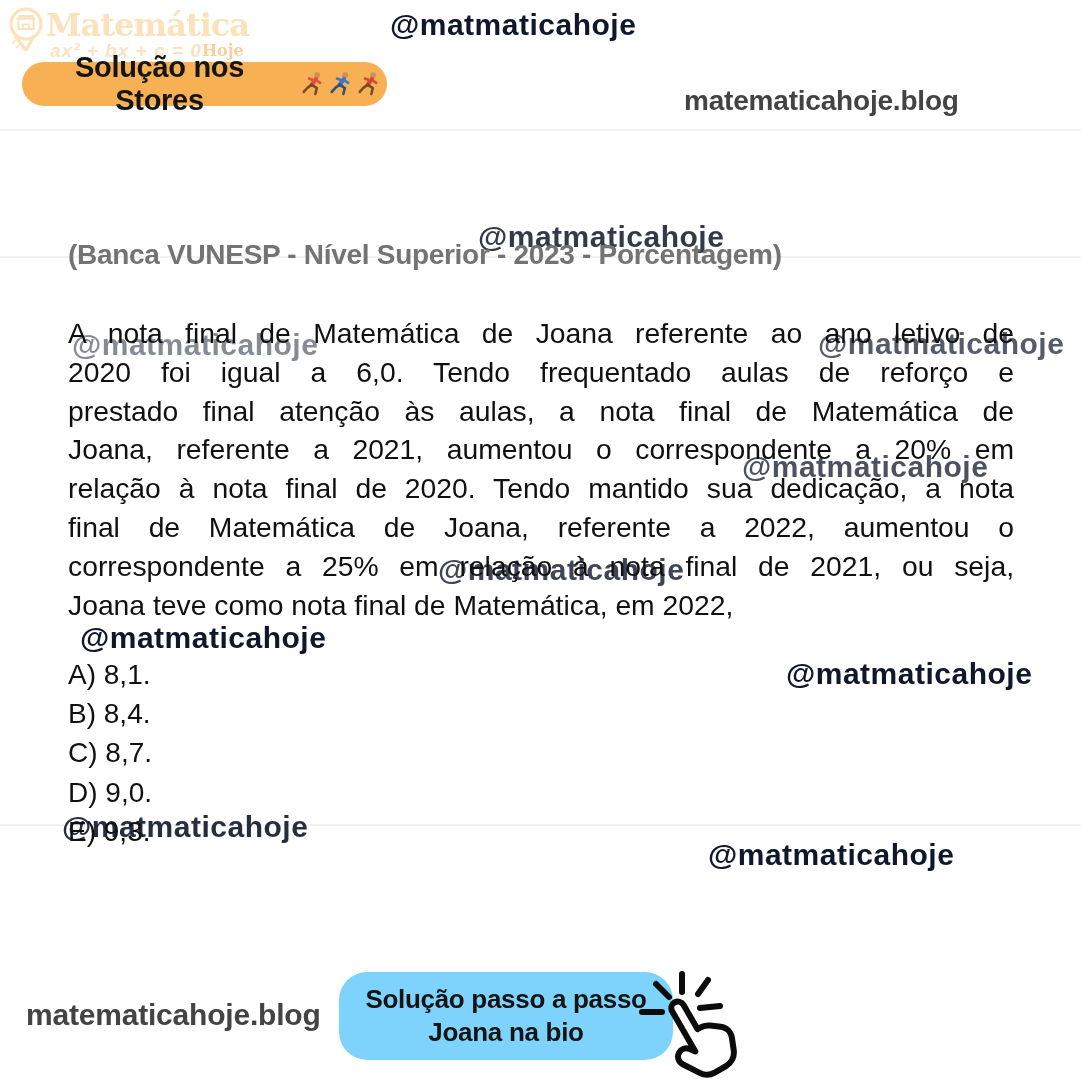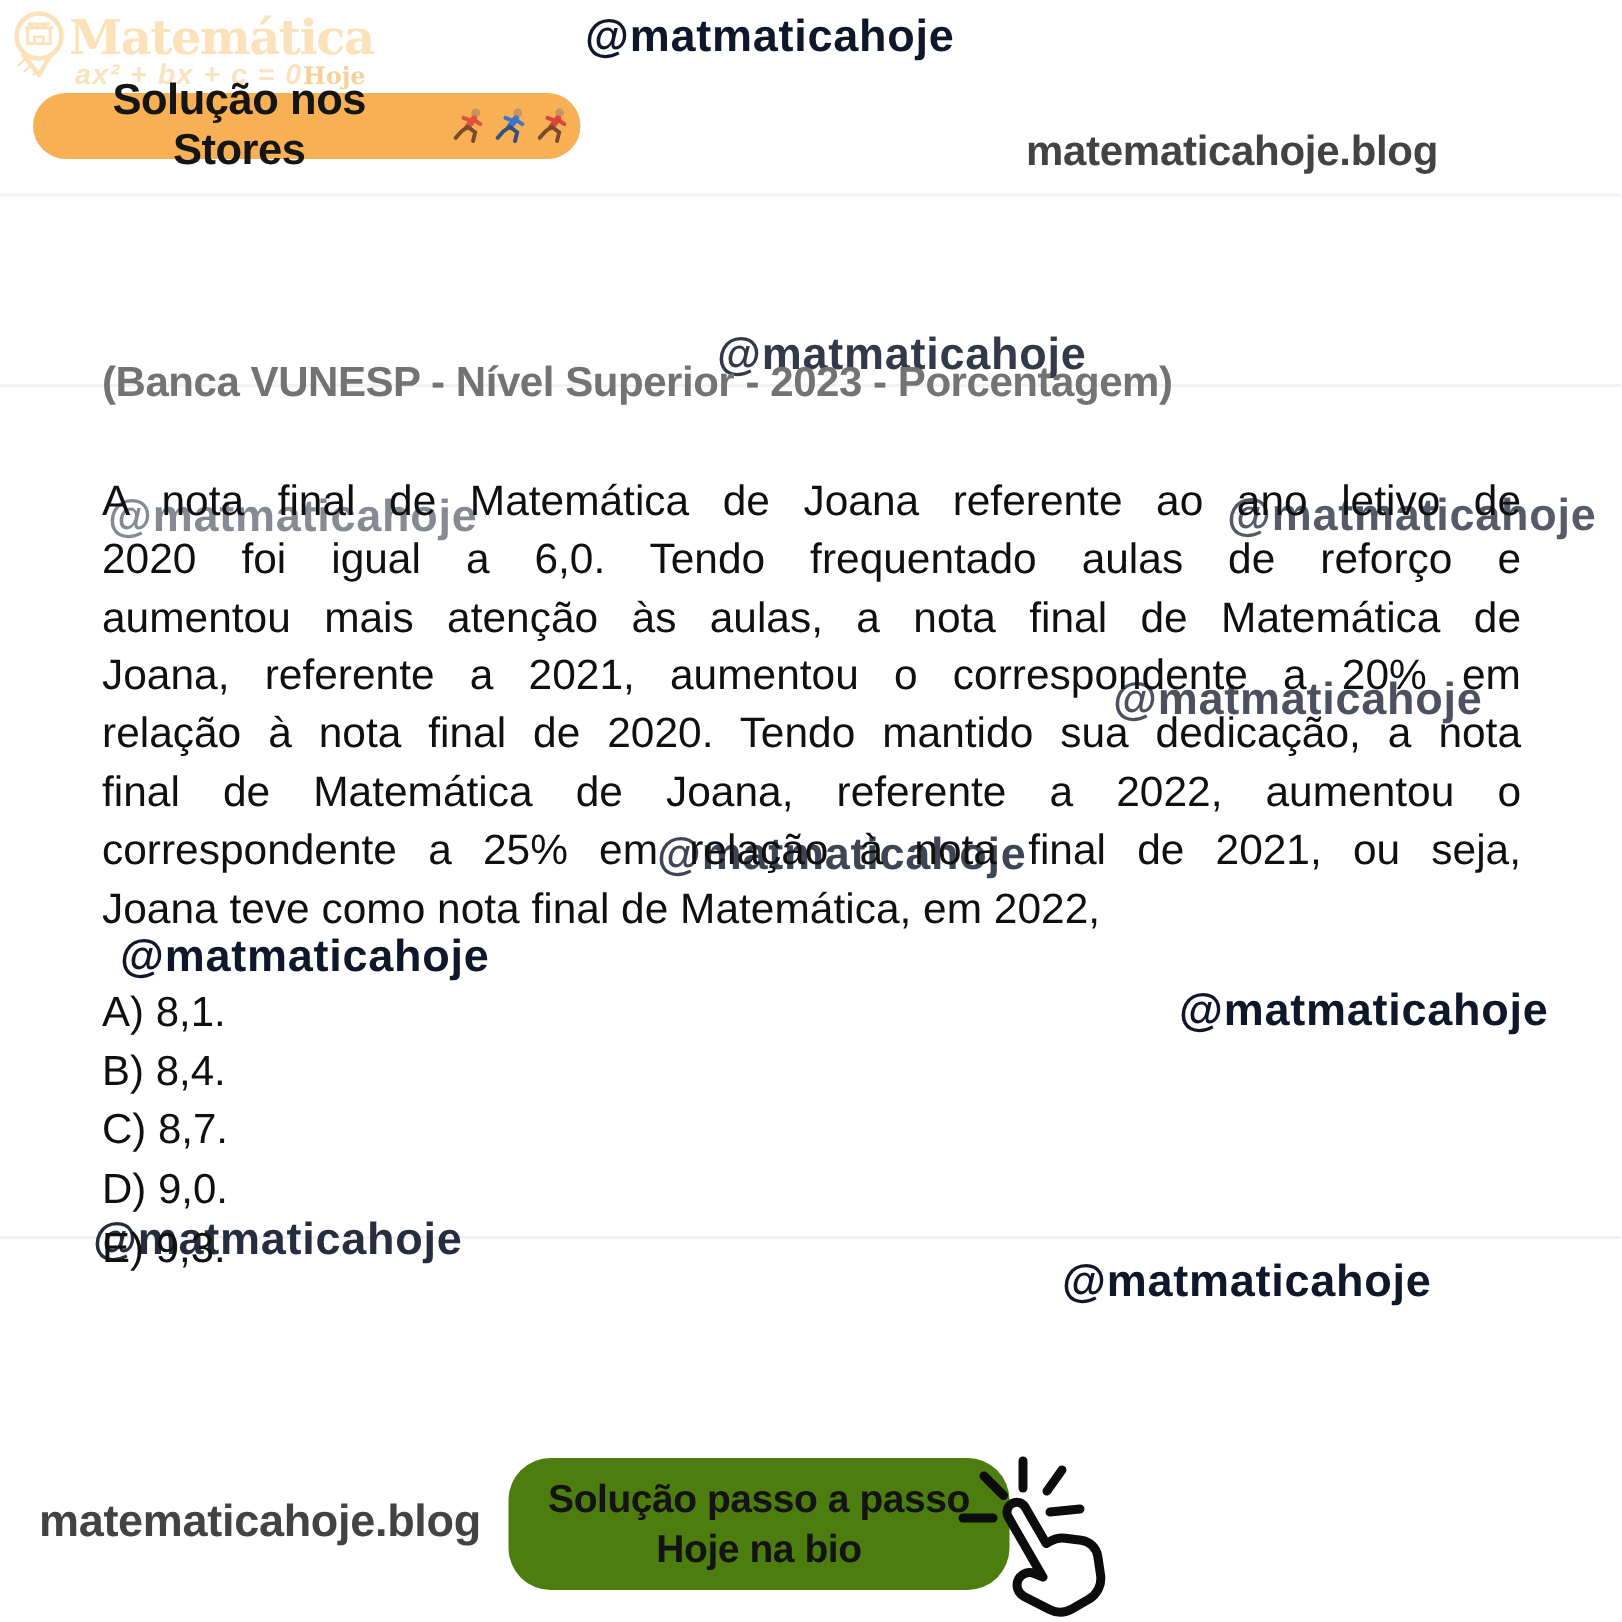--- a/index.html
+++ b/index.html
@@ -65,21 +65,21 @@
   }
   .jline{text-align:justify;text-align-last:justify;}
   .jline.last{text-align-last:left;}
   .q-options{
     position:absolute;left:68px;top:655px;z-index:2;
     font-size:28px;line-height:39.2px;color:#101010;
   }
   
   .cta-btn{
     position:absolute;left:339px;top:972px;width:334px;height:88px;z-index:2;
-    background:#4d7c0f;border:none;border-radius:28px;
+    background:#7dd3fc;border:none;border-radius:28px;
     display:flex;flex-direction:column;align-items:center;justify-content:center;
     cursor:pointer;
   }
   .cta-btn .l1,.cta-btn .l2{
     font-weight:bold;font-size:26px;line-height:33px;color:#131313;letter-spacing:-0.3px;
   }
   .hand{position:absolute;left:636px;top:966px;z-index:3;}
 </style>
 </head>
 <body>
@@ -139,41 +139,41 @@
     </span>
   </button>
 
   <span class="site-top">matematicahoje.blog</span>
 
   <div class="q-source">(Banca VUNESP - Nível Superior - 2023 - Porcentagem)</div>
 
   <div class="q-body">
     <div class="jline">A nota final de Matemática de Joana referente ao ano letivo de</div>
     <div class="jline">2020 foi igual a 6,0. Tendo frequentado aulas de reforço e</div>
-    <div class="jline">aumentou mais atenção às aulas, a nota final de Matemática de</div>
+    <div class="jline">prestado final atenção às aulas, a nota final de Matemática de</div>
     <div class="jline">Joana, referente a 2021, aumentou o correspondente a 20% em</div>
     <div class="jline">relação à nota final de 2020. Tendo mantido sua dedicação, a nota</div>
     <div class="jline">final de Matemática de Joana, referente a 2022, aumentou o</div>
     <div class="jline">correspondente a 25% em relação à nota final de 2021, ou seja,</div>
     <div class="jline last">Joana teve como nota final de Matemática, em 2022,</div>
   </div>
 
   <div class="q-options">
     <div>A) 8,1.</div>
     <div>B) 8,4.</div>
     <div>C) 8,7.</div>
     <div>D) 9,0.</div>
     <div>E) 9,3.</div>
   </div>
 
   <span class="site-bottom">matematicahoje.blog</span>
 
   <button class="cta-btn">
     <span class="l1">Solução passo a passo</span>
-    <span class="l2">Hoje na bio</span>
+    <span class="l2">Joana na bio</span>
   </button>
 
   <svg class="hand" width="130" height="118" viewBox="0 0 130 118">
     <g stroke="#0c0c0c" stroke-width="6" stroke-linecap="round">
       <line x1="46" y1="8" x2="46" y2="26"></line>
       <line x1="20" y1="18" x2="33" y2="31"></line>
       <line x1="72" y1="14" x2="62" y2="28"></line>
       <line x1="6" y1="46" x2="26" y2="46"></line>
       <line x1="64" y1="42" x2="84" y2="40"></line>
     </g>

